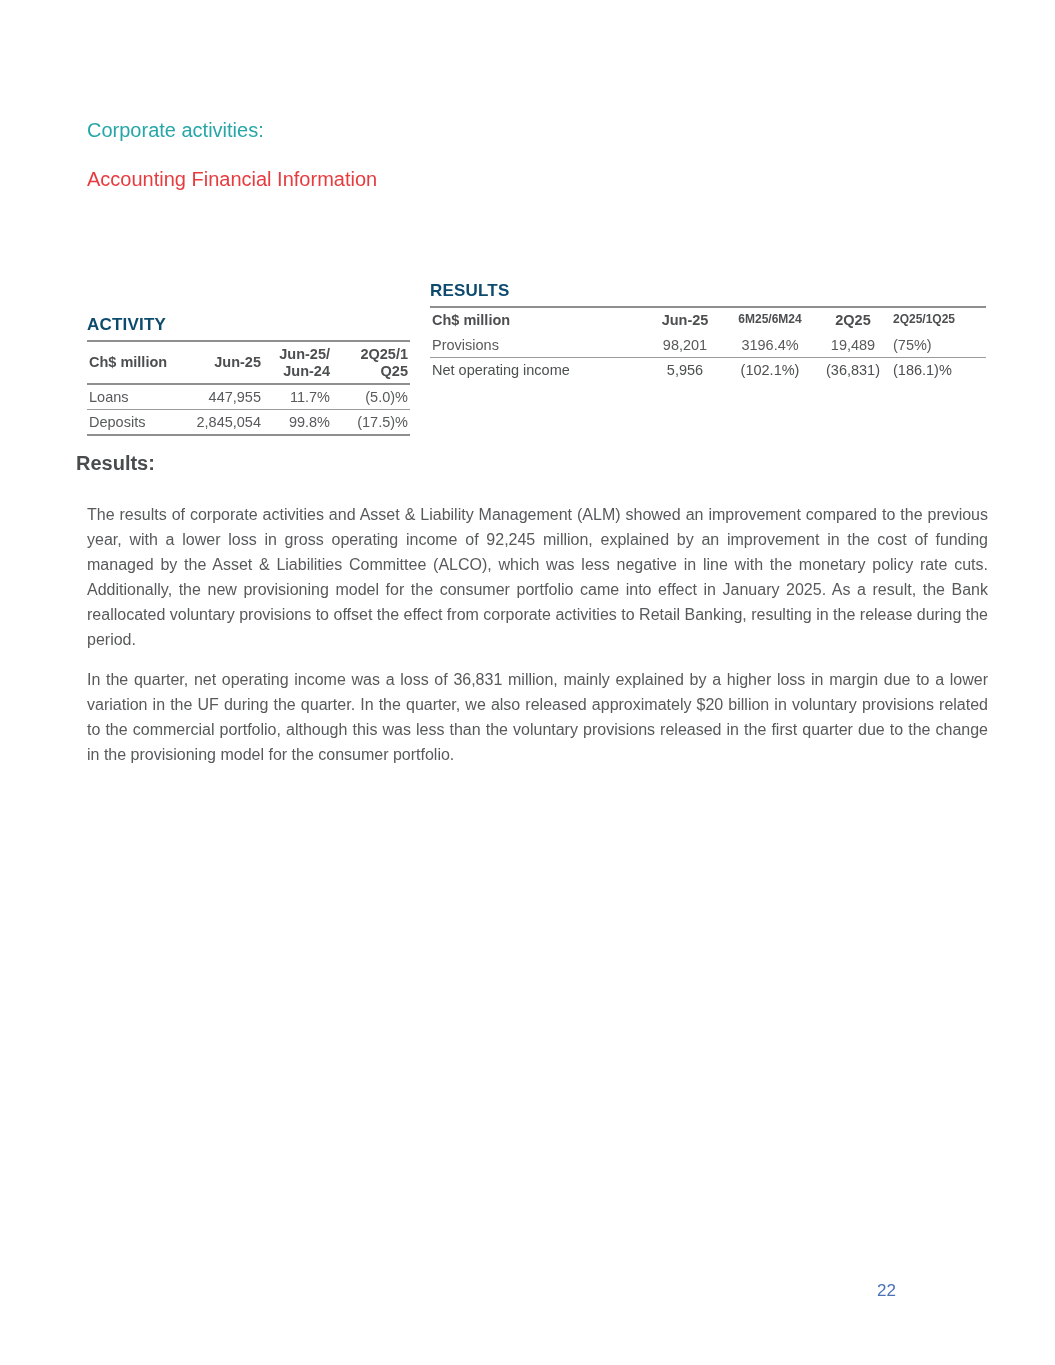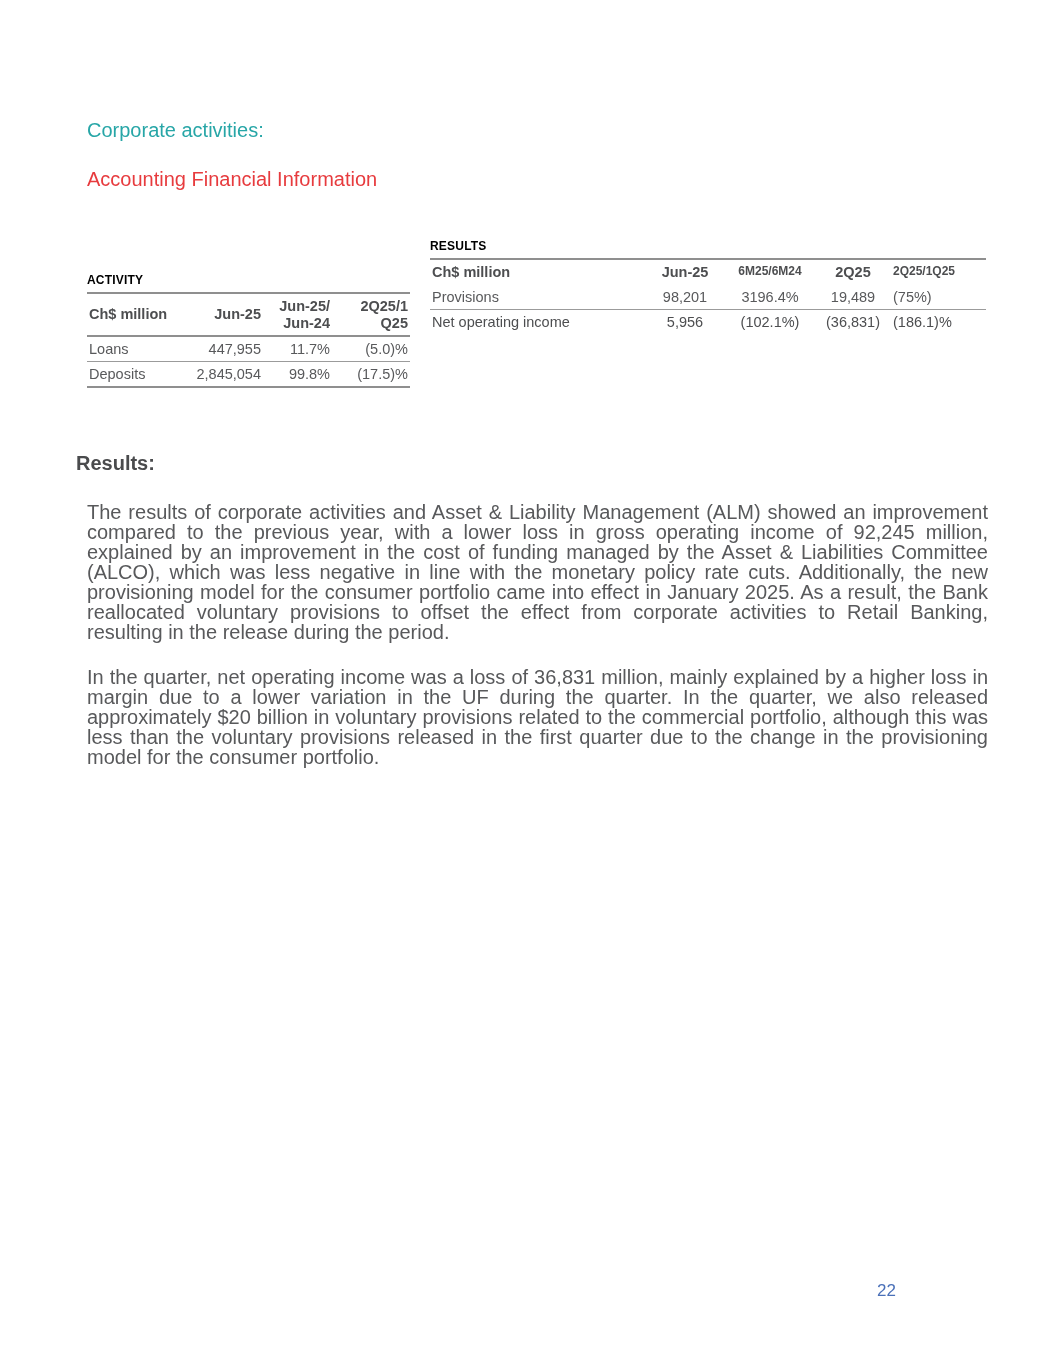--- a/index.html
+++ b/index.html
@@ -17,22 +17,22 @@
     font-size: 20px; font-weight: 400; color: #27a6a7;
   }
   .h-red {
     position: absolute; left: 87px; top: 168px;
     font-size: 20px; font-weight: 400; color: #e73b3e;
   }
 
   
   .tbl { position: absolute; }
   .tbl-title {
-    font-size: 12px; font-weight: 700; color: #000000;
-    margin-bottom: 5px; letter-spacing: 0.2px;
+    font-size: 17px; font-weight: 700; color: #0c4a6e;
+    margin-bottom: 5px; letter-spacing: 0.2px; margin-top: 42px;
   }
   table { border-collapse: collapse; table-layout: fixed; width: 100%; }
   th, td {
     font-size: 14.5px; color: #58595b; font-weight: 400;
     padding: 4px 2px; vertical-align: middle;
   }
   th { font-weight: 700; color: #4d4e50; white-space: pre-line; line-height: 1.15; }
   td.bold, tr.bold td { font-weight: 400; color: #4d4e50; }
 
   
@@ -57,21 +57,21 @@
   .results .c4 { width: 95px;  text-align: left; }
   .results th.small { font-size: 12px; }
 
   
   .h-results {
     position: absolute; left: 76px; top: 452px;
     font-size: 20px; font-weight: 700; color: #4a4b4d;
   }
   .para {
     position: absolute; left: 87px; width: 901px;
-    font-size: 20px; line-height: 20px; color: #58595b;
+    font-size: 16px; line-height: 25px; color: #58595b;
     text-align: justify;
   }
   .para1 { top: 502px; }
   .para2 { top: 667px; }
 
   .pagenum {
     position: absolute; right: 67px; top: 1281px;
     font-size: 17px; color: #4a70b8;
   }
 </style>

